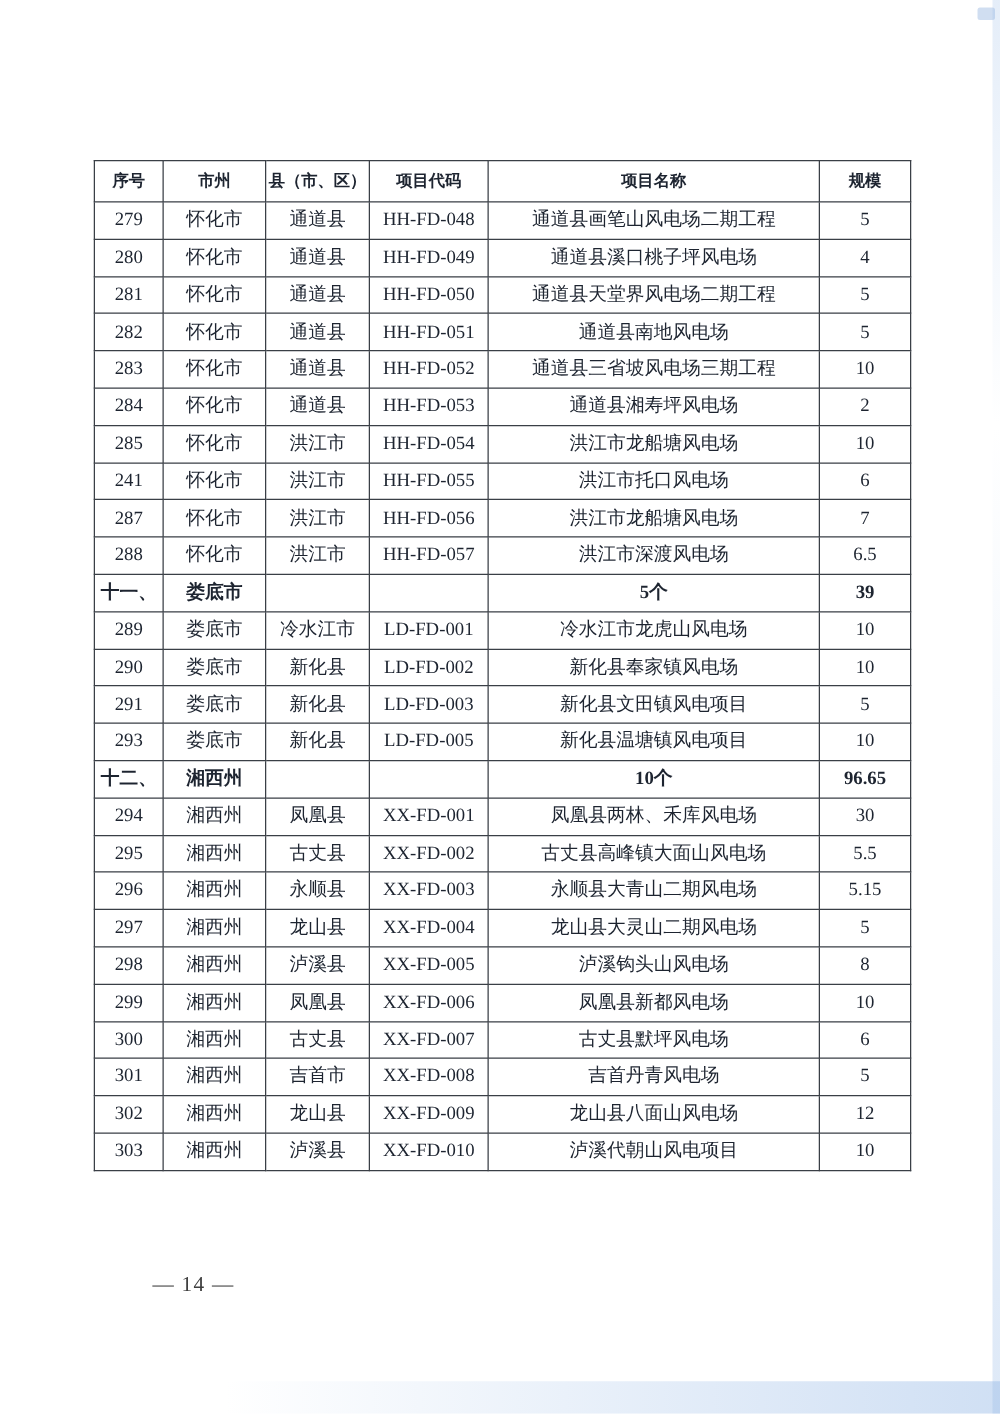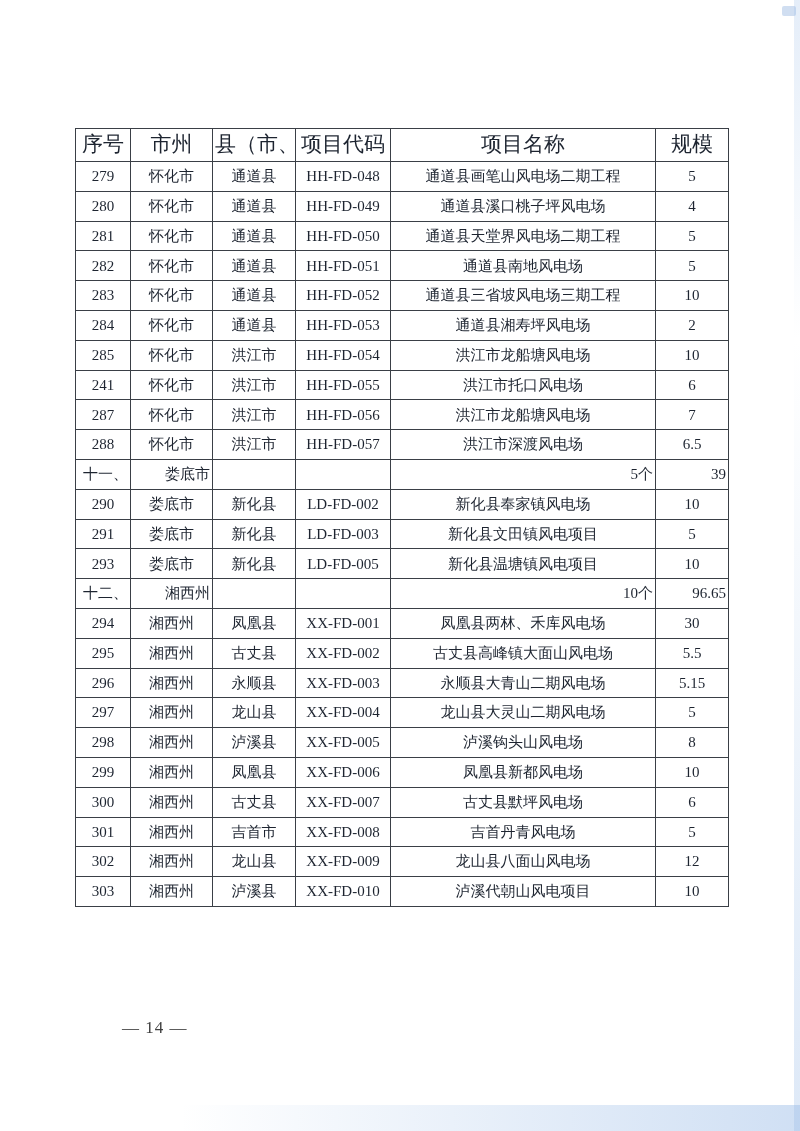--- a/index.html
+++ b/index.html
@@ -46,25 +46,25 @@
     vertical-align: middle;
     font-size: 15px;
     line-height: 1.1;
     color: #1d2430;
     padding: 1px 2px;
     overflow: hidden;
     white-space: nowrap;
   }
   .project-table thead th {
     height: 33px;
-    font-weight: normal;
-    font-size: 21px;
+    font-weight: bold;
+    font-size: 13px;
   }
   .project-table tbody td { height: 29.8px; }
-  .project-table tr.section td { font-weight: normal; text-align: right; }
+  .project-table tr.section td { font-weight: bold; }
 
   .page-footer {
     position: absolute;
     left: 122px; top: 1018px;
     font-size: 17px;
     color: #404040;
     letter-spacing: 1px;
   }
 </style>
 </head>
@@ -177,20 +177,28 @@
         </tr>
         <tr class="section">
           <td>十一、</td>
           <td>娄底市</td>
           <td></td>
           <td></td>
           <td>5个</td>
           <td>39</td>
         </tr>
         <tr>
+          <td>289</td>
+          <td>娄底市</td>
+          <td>冷水江市</td>
+          <td>LD-FD-001</td>
+          <td>冷水江市龙虎山风电场</td>
+          <td>10</td>
+        </tr>
+        <tr>
           <td>290</td>
           <td>娄底市</td>
           <td>新化县</td>
           <td>LD-FD-002</td>
           <td>新化县奉家镇风电场</td>
           <td>10</td>
         </tr>
         <tr>
           <td>291</td>
           <td>娄底市</td>

